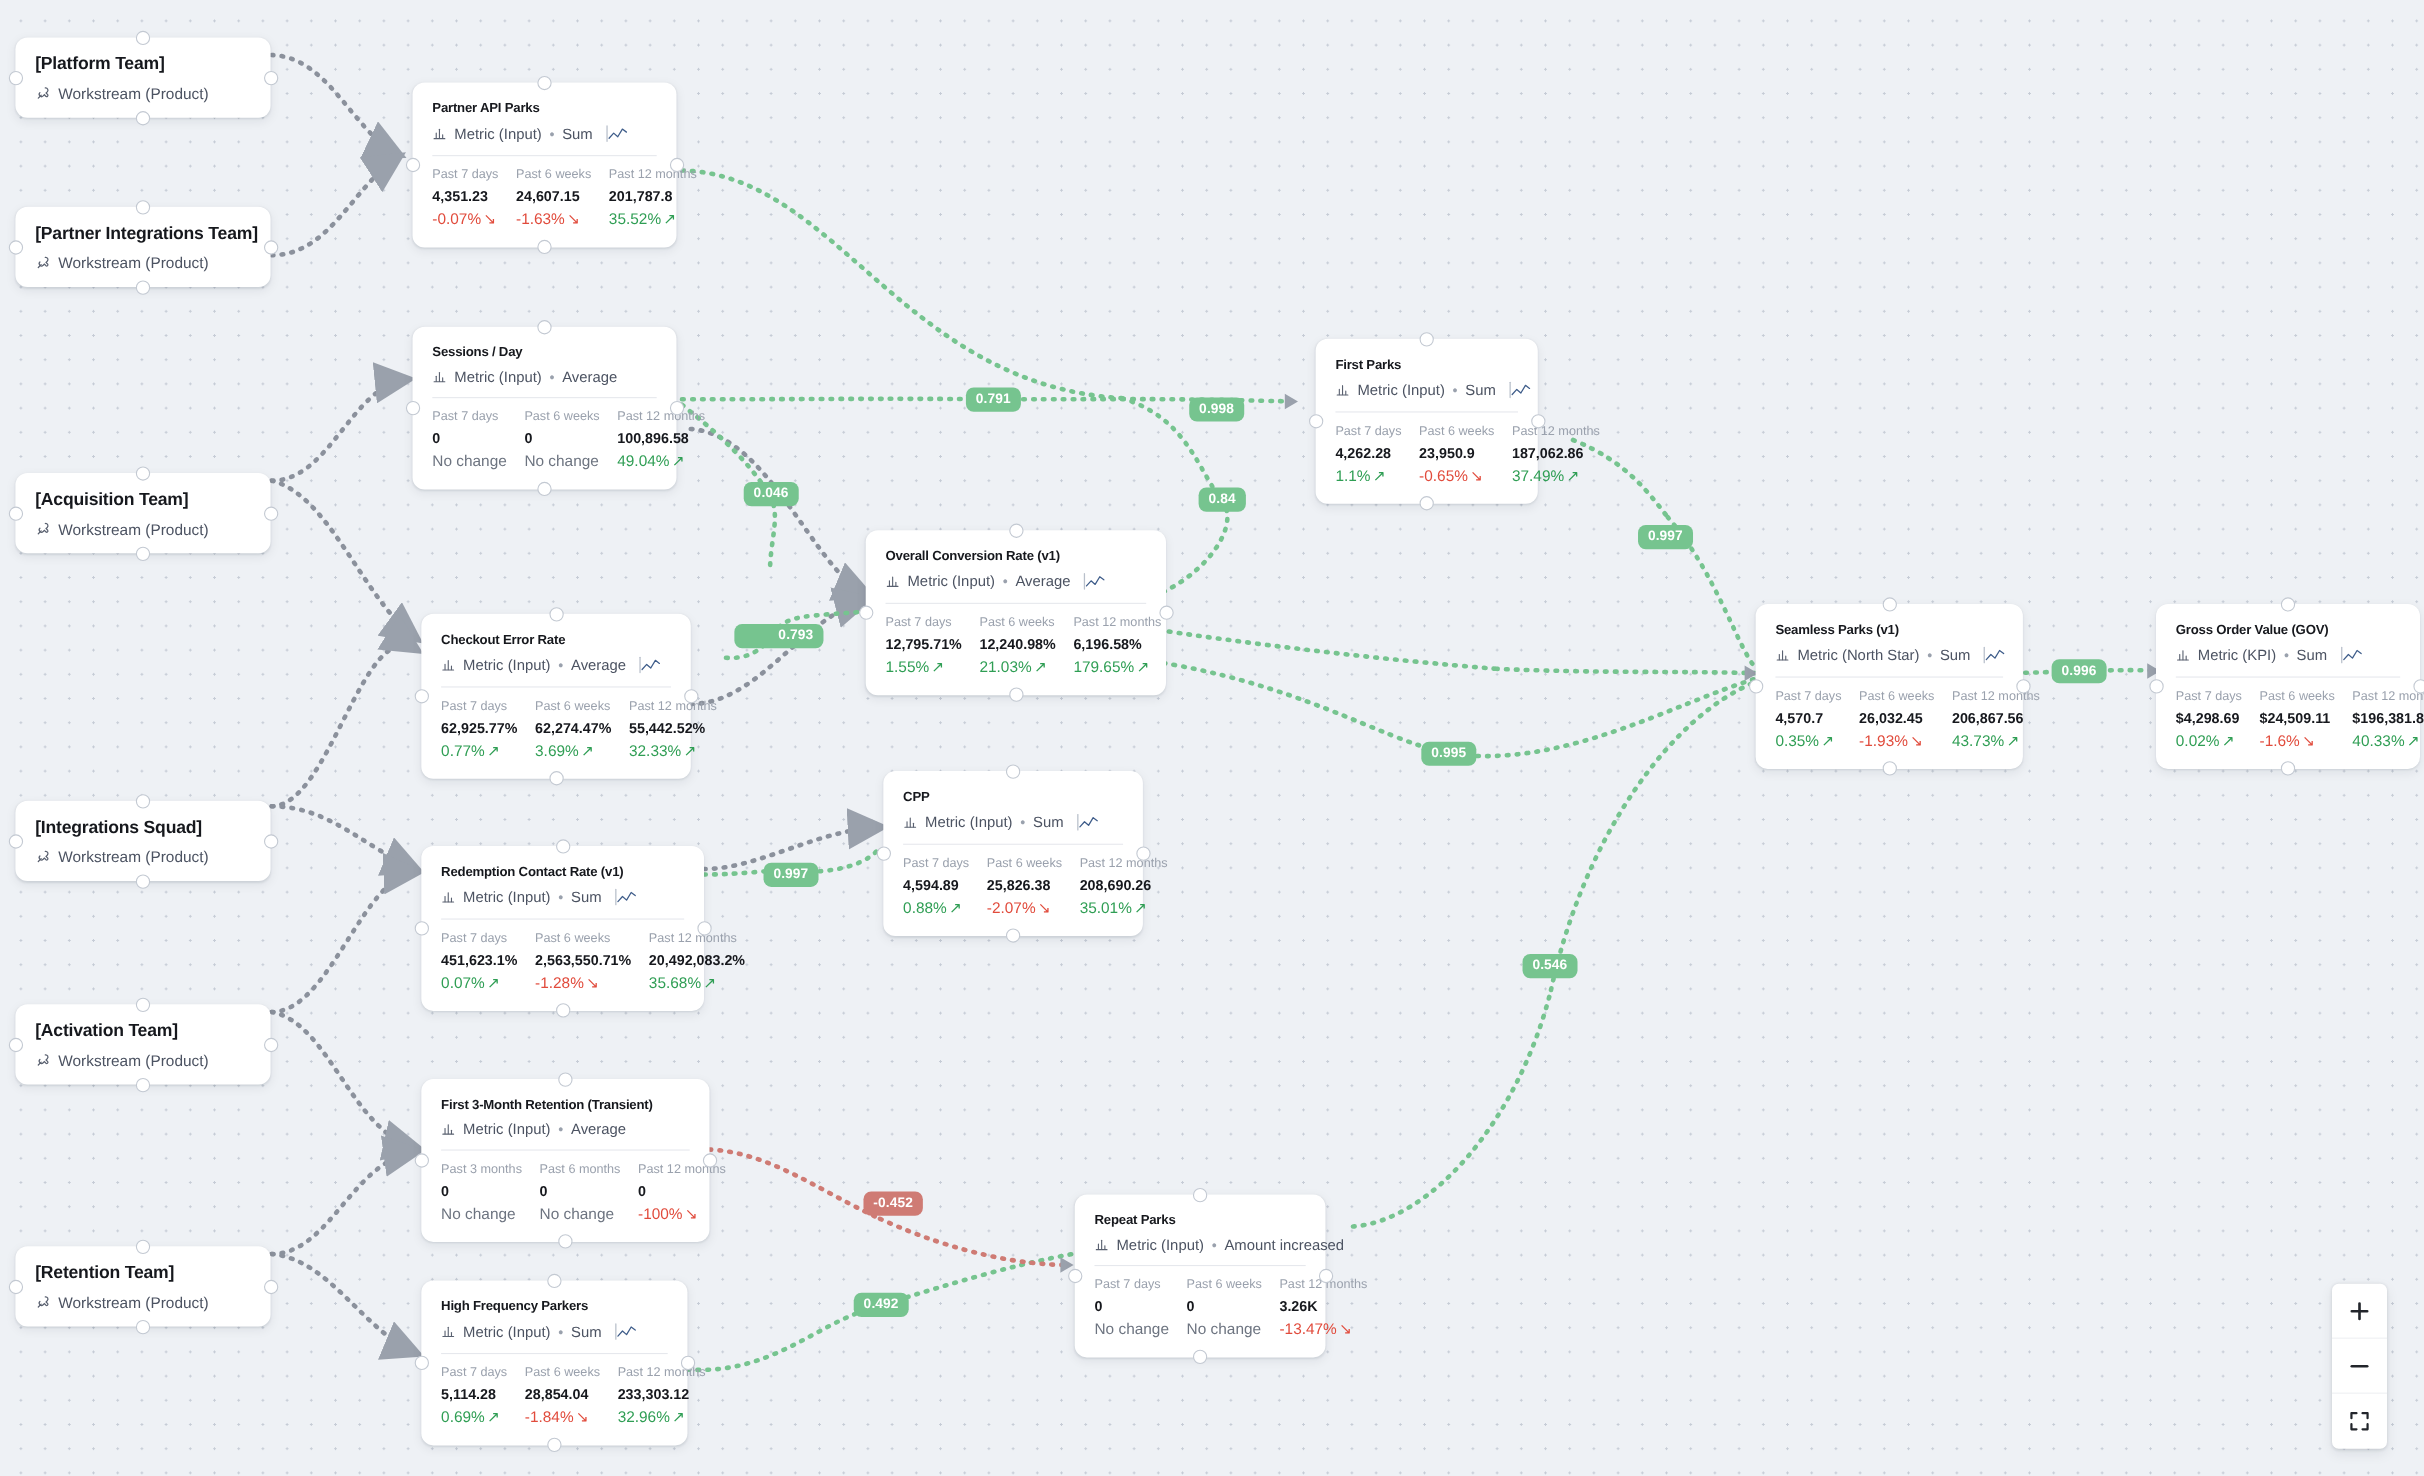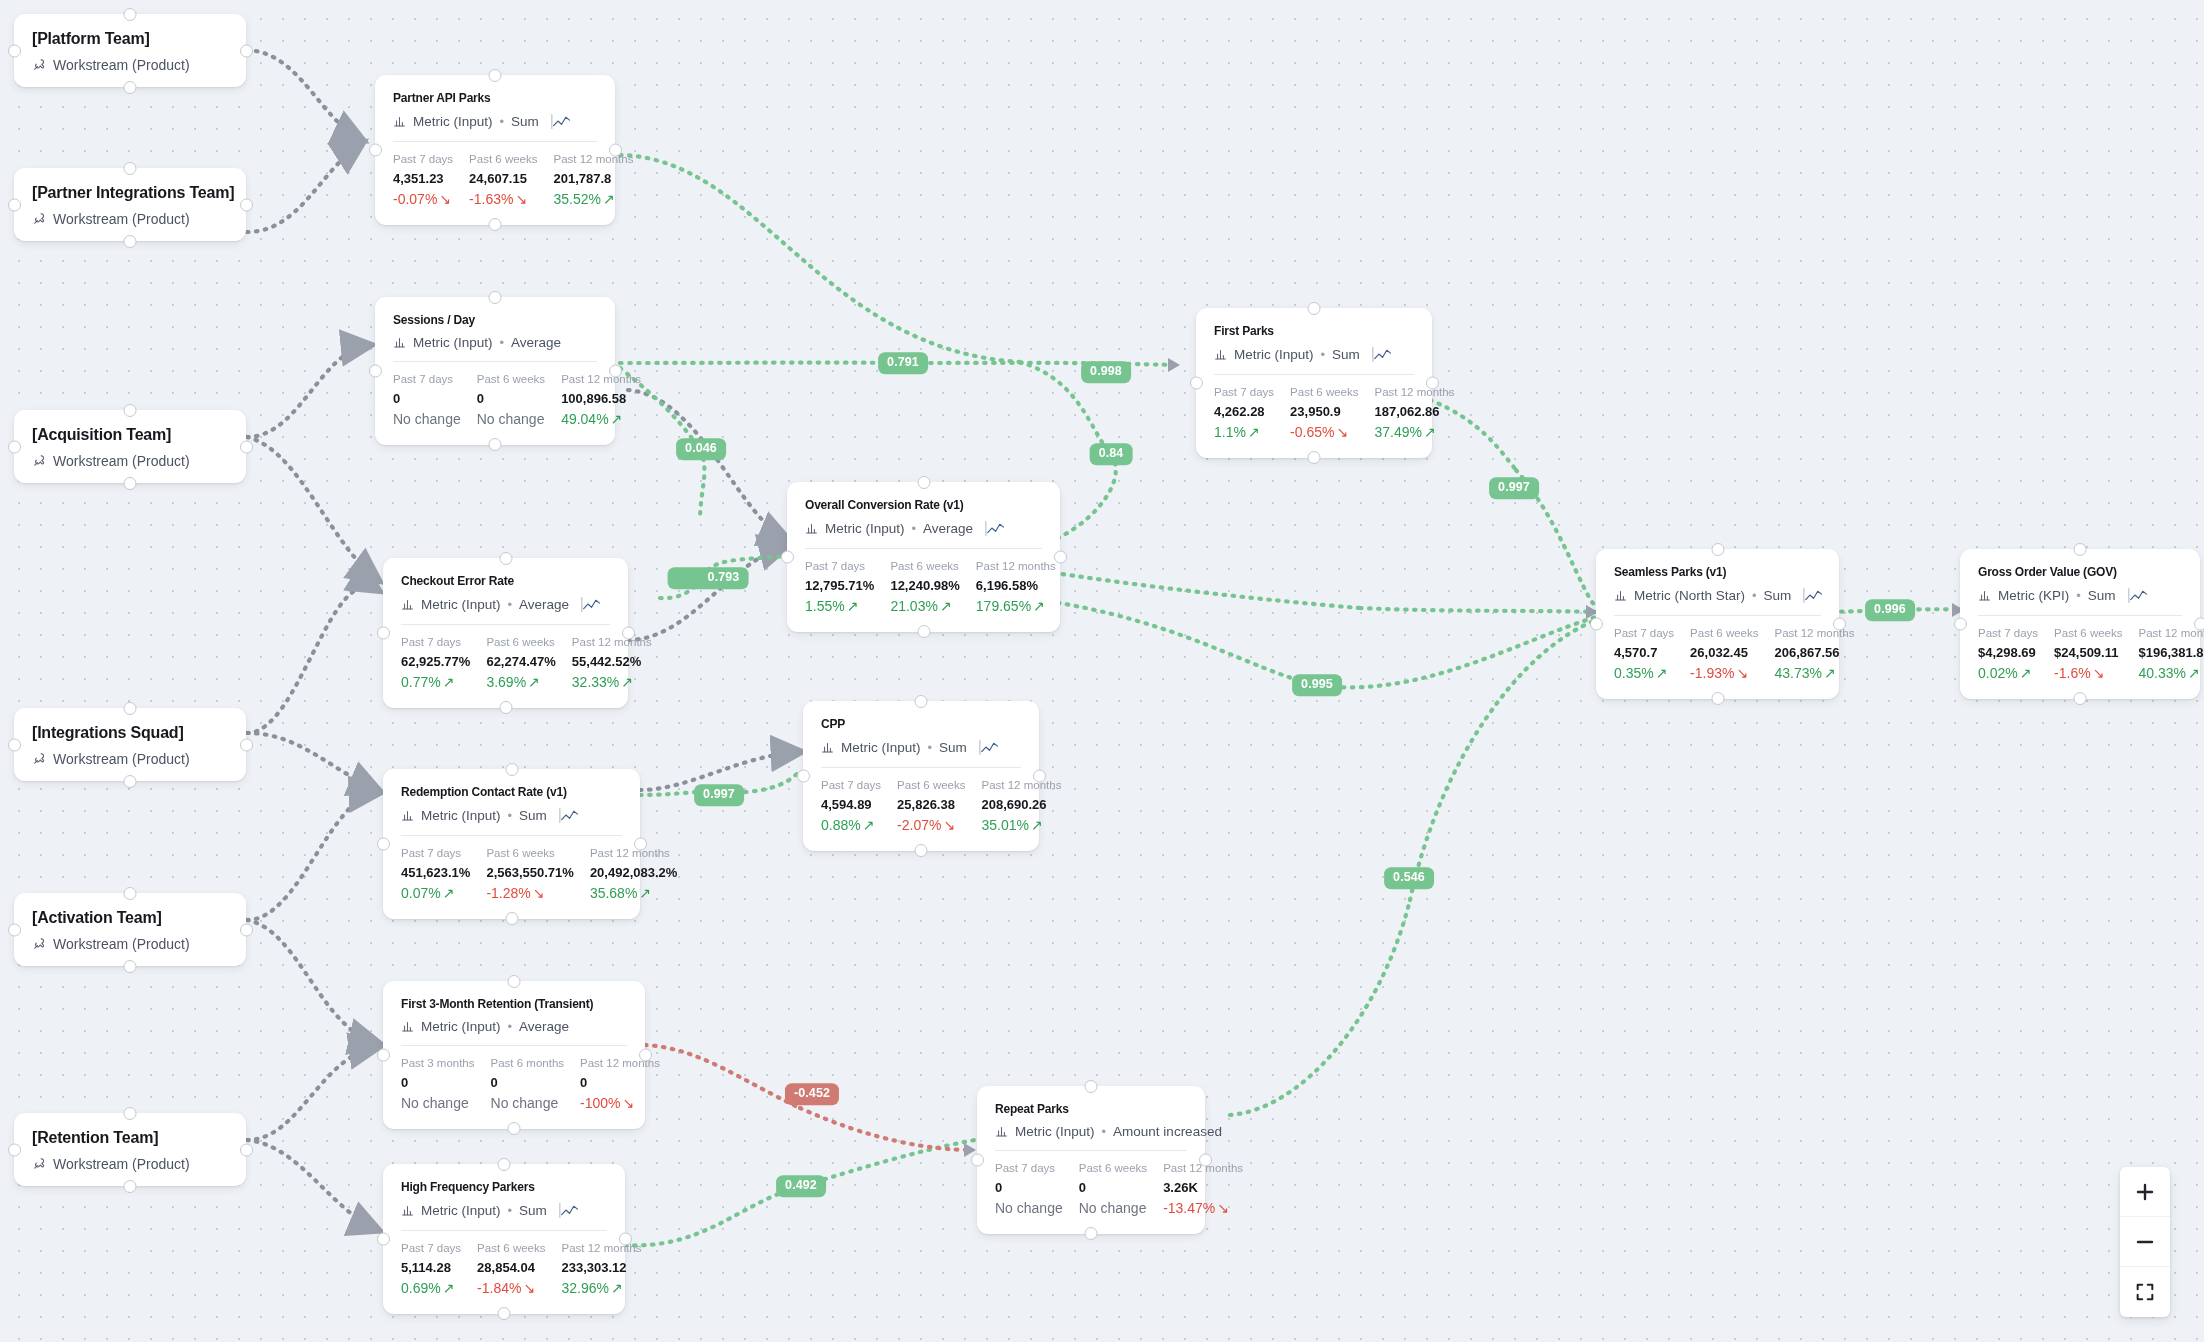--- a/index.html
+++ b/index.html
@@ -52,21 +52,21 @@
   .stat { padding-right: 16px; }
   .stat:last-child { padding-right: 0; }
   .stat-label { font-size: 11.5px; color: #9aa1ad; line-height: 1.5; white-space: nowrap; }
   .stat-value { font-size: 13px; font-weight: 700; color: #16181d; line-height: 1.55; white-space: nowrap; }
   .stat-delta { font-size: 14px; line-height: 1.5; white-space: nowrap; display: flex; align-items: center; gap: 2px; }
   .stat-delta.up { color: #2f9e54; }
   .stat-delta.down { color: #e14b3c; }
   .stat-delta.flat { color: #6d7480; }
 
   
-  .node.workstream { padding: 15px 18px 14px 18px; }
+  .node.workstream { padding: 15px 18px 14px 18px; margin-top: 20px; }
   .node.workstream .node-title { font-size: 16px; }
   .node.workstream .node-sub { margin-top: 9px; font-size: 14px; color: #4c5362; }
 
   
   .handle {
     position: absolute;
     width: 13px; height: 13px;
     border-radius: 50%;
     background: #ffffff;
     border: 1.4px solid #c3c9d2;
@@ -488,21 +488,21 @@
         <div class="stat-label">Past 12 months</div>
         <div class="stat-value">6,196.58%</div>
         <div class="stat-delta up">
             <span>179.65%</span>
             <span>↗</span>
           </div>
       </div>
     </div>
   </div>
 
-  <div class="node" style="left:1196px; top:308px; width:236px;">
+  <div class="node" style="left:1196px; top:308px; width:202px;">
     <span class="handle t"></span>
     <span class="handle b"></span>
     <span class="handle l"></span>
     <span class="handle r"></span>
     <div class="node-title">First Parks</div>
     <div class="node-sub">
       <span class="sub-icon">
         <svg width="13" height="13" viewBox="0 0 16 16" fill="none" stroke="currentColor" stroke-width="1.25" stroke-linecap="round">
             <path d="M2 13.6h12"></path>
             <path d="M4.4 13.2V7.4"></path>

